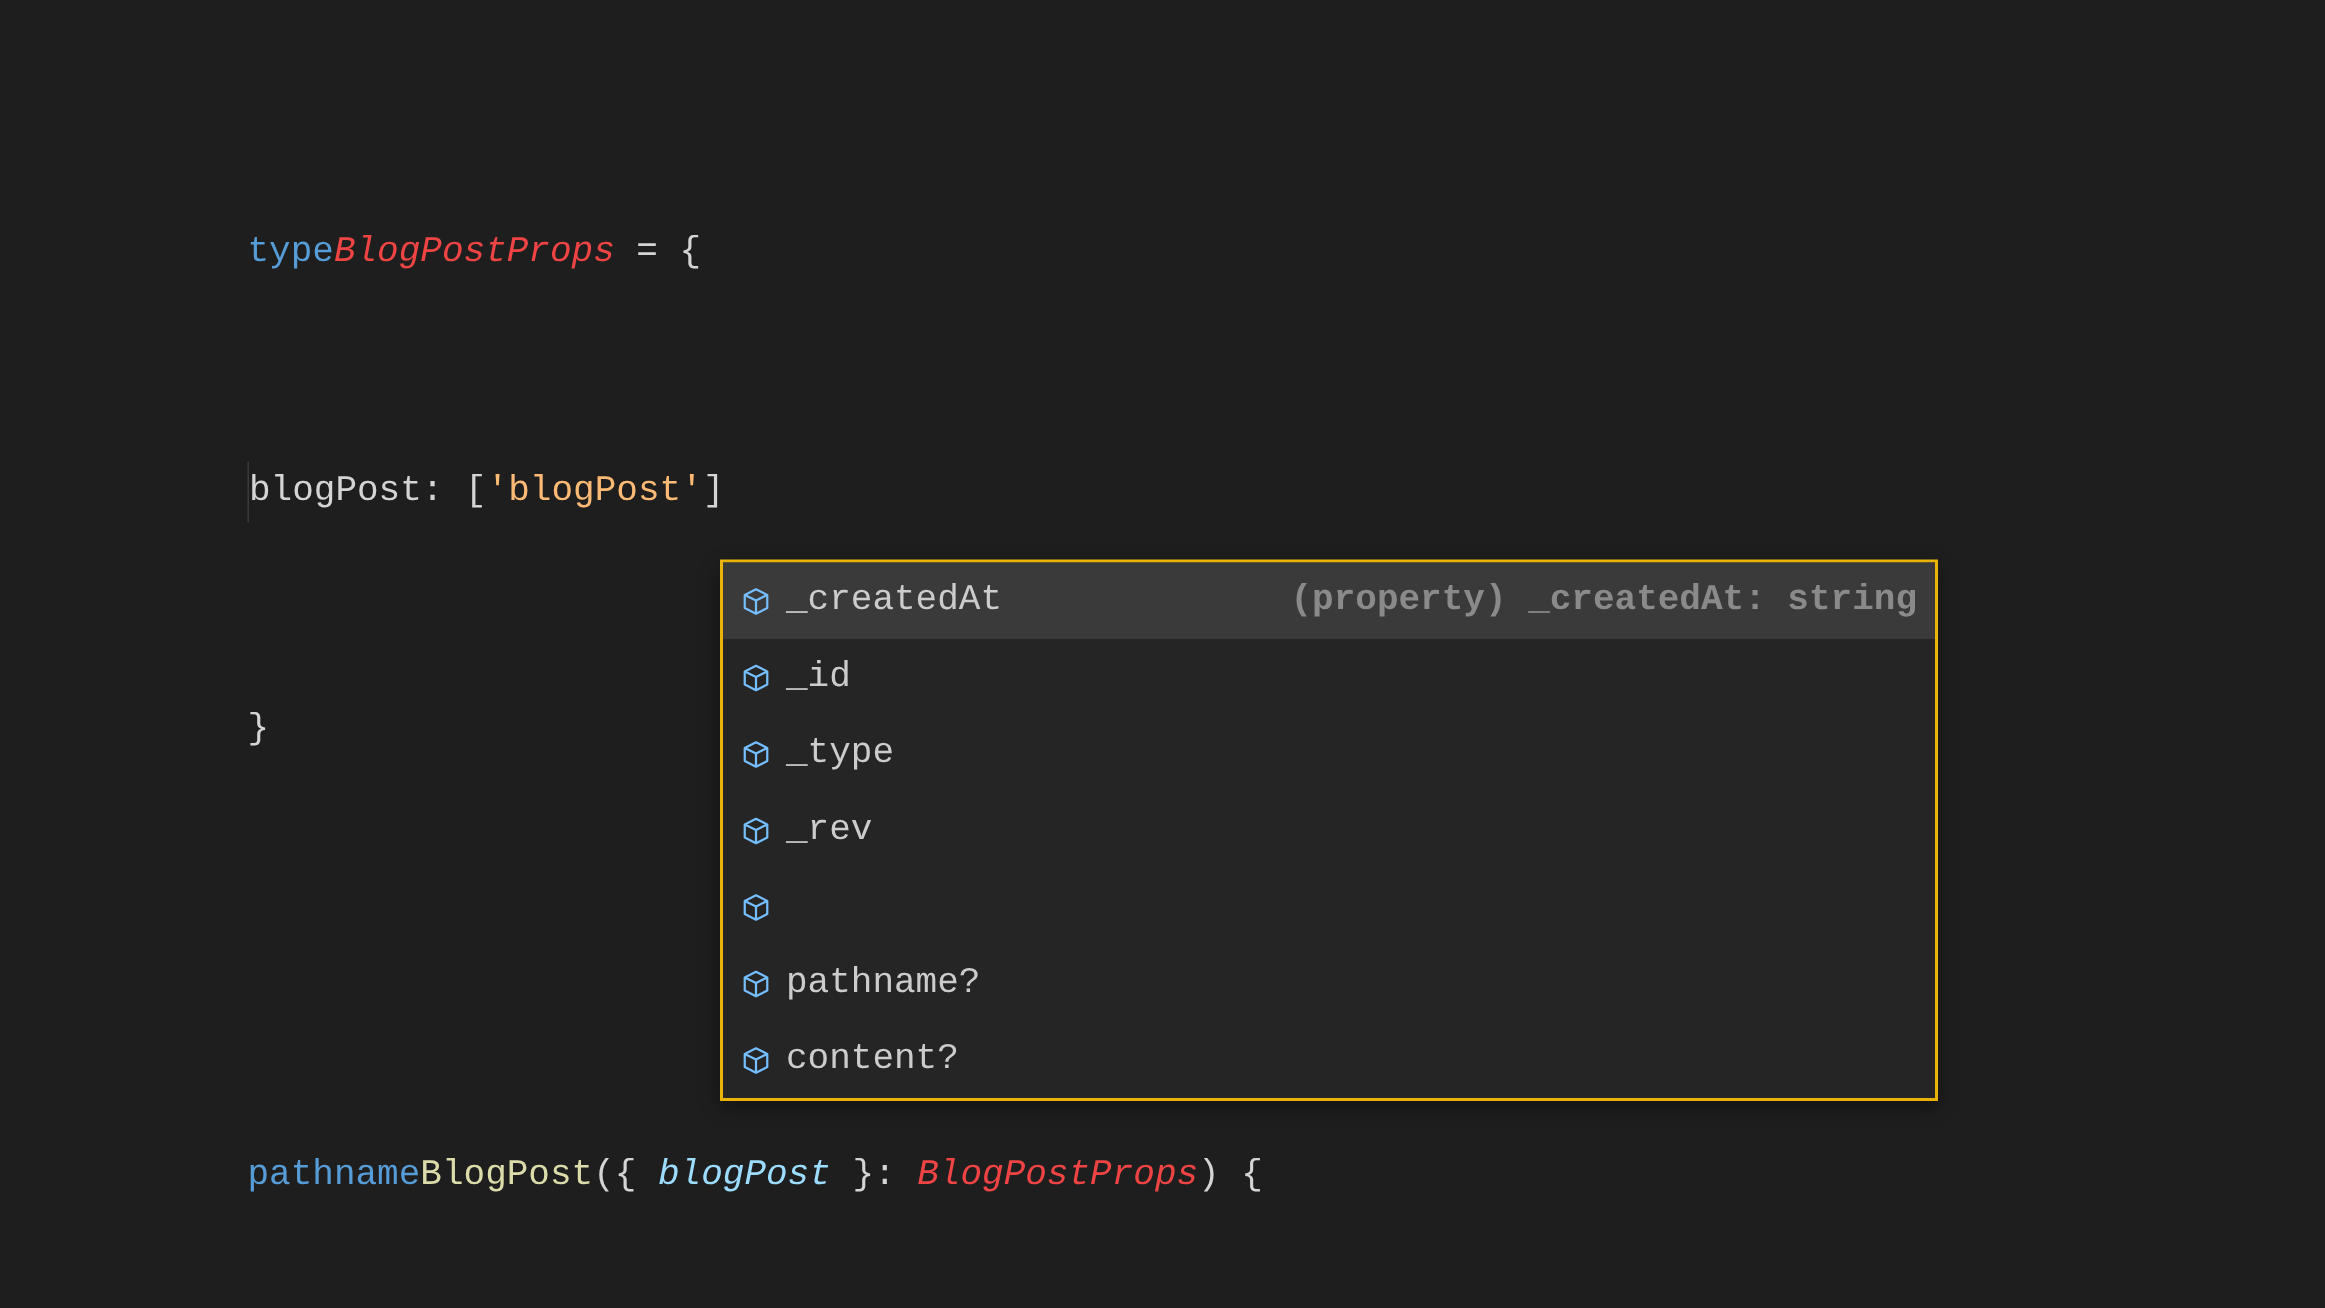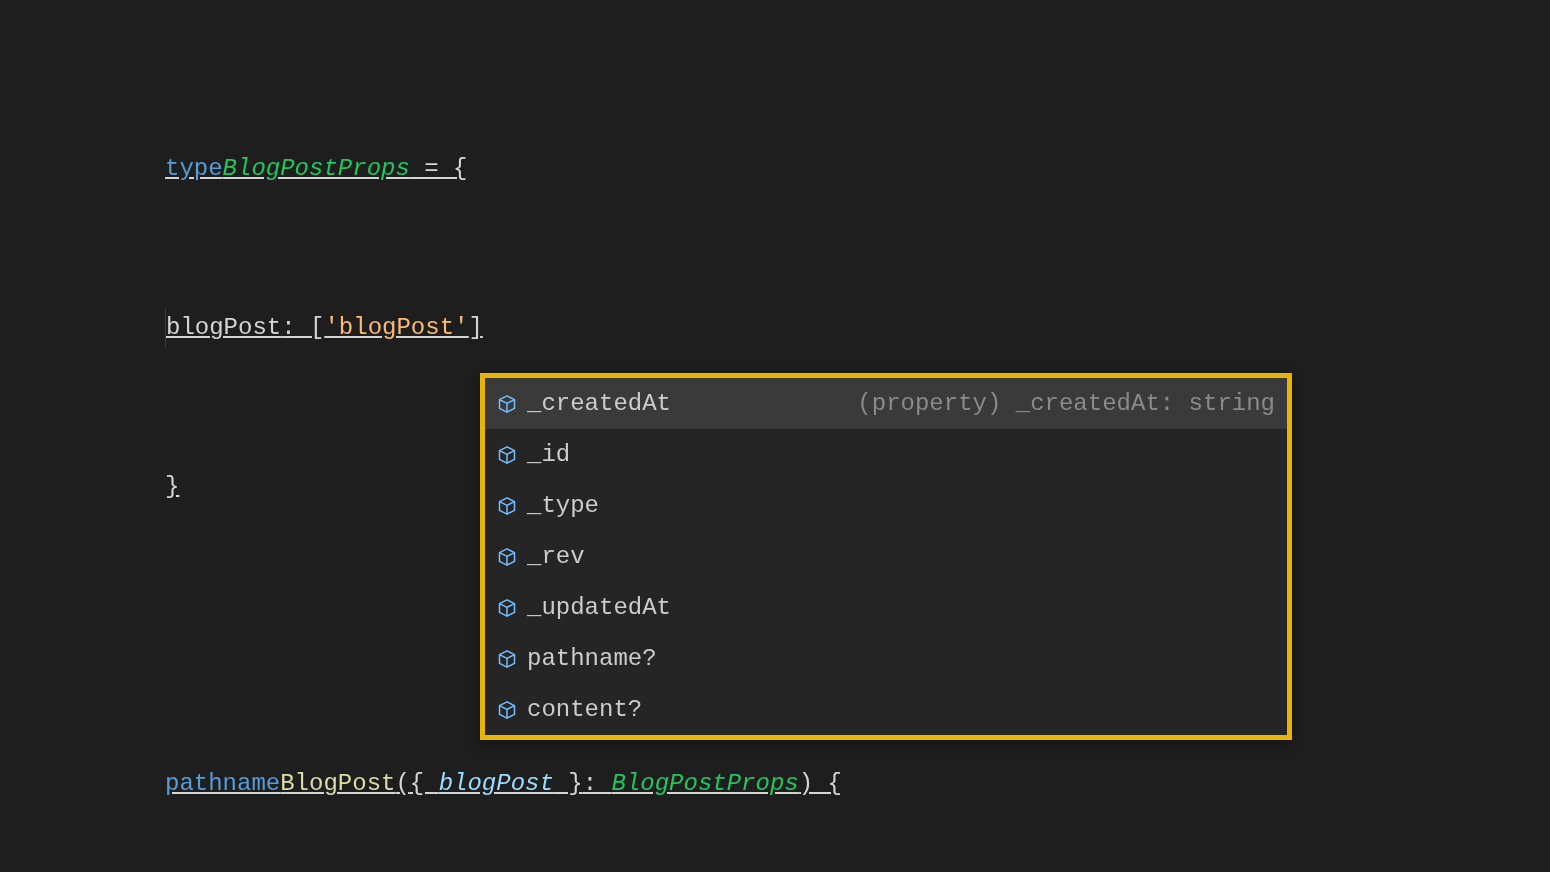--- a/index.html
+++ b/index.html
@@ -12,25 +12,25 @@
     width: 1550px;
     height: 872px;
     overflow: hidden;
     position: relative;
   }
   .editor {
     padding: 30px 0 0 165px;
     white-space: pre;
     position: relative;
   }
-  .line { position: relative; height: 40px; display: flex; align-items: flex-end; text-decoration: underline; }
+  .line { position: relative; height: 40px; display: flex; align-items: flex-end; }
   .spacer { height: 20px; }
 
   .tok-keyword { color: #569cd6; }
-  .tok-type { color: #22c55e; font-style: italic; }
+  .tok-type { color: #ef4444; font-style: italic; }
   .tok-func { color: #dcdcaa; }
   .tok-param { color: #9cdcfe; font-style: italic; }
   .tok-prop { color: #d4d4d4; }
   .tok-string { color: #fdba74; }
   .tok-punct { color: #d4d4d4; }
 
   .indent-guide {
     border-left: 1px solid #3a3a3a;
     display: inline-block;
     width: 0;
@@ -38,21 +38,21 @@
     position: relative;
     vertical-align: top;
   }
 
   .autocomplete {
     position: absolute;
     left: 480px;
     top: 373px;
     width: 812px;
     background: #252526;
-    border: 5px solid #eab308;
+    border: 2px solid #eab308;
     box-shadow: 0 4px 12px rgba(0,0,0,0.4);
     z-index: 10;
   }
   .ac-row {
     display: flex;
     align-items: center;
     height: 51px;
     padding: 0 12px;
     color: #cccccc;
     gap: 10px;
@@ -71,20 +71,21 @@
   .ac-icon svg { width: 20px; height: 20px; }
   .ac-label {
     flex: 0 0 auto;
     font-size: 24px;
   }
   .ac-detail {
     margin-left: auto;
     color: #8a8a8a;
     font-size: 24px;
     font-family: inherit;
+    font-weight: bold;
   }
 </style>
 </head>
 <body>
 
 <div class="editor">
 
   <div class="line"><span class="tok-keyword">type</span> <span class="tok-type">BlogPostProps</span><span class="tok-punct"> = {</span></div>
 
   <div class="line"><span class="indent-guide"></span>  <span class="tok-prop">blogPost</span><span class="tok-punct">: </span><span class="tok-punct">[</span><span class="tok-string">'blogPost'</span><span class="tok-punct">]</span></div>
@@ -158,21 +159,20 @@
       <span class="ac-label">_rev</span>
     </div>
     <div class="ac-row">
       <span class="ac-icon">
         <svg viewBox="0 0 16 16" fill="none" stroke="#75beff" stroke-width="1.2" stroke-linejoin="round">
           <path d="M8 1.5 L14 4.5 L14 11.5 L8 14.5 L2 11.5 L2 4.5 Z"></path>
           <path d="M2 4.5 L8 7.5 L14 4.5"></path>
           <path d="M8 7.5 L8 14.5"></path>
         </svg>
       </span>
-      <span class="ac-label">_updatedAt</span>
     </div>
     <div class="ac-row">
       <span class="ac-icon">
         <svg viewBox="0 0 16 16" fill="none" stroke="#75beff" stroke-width="1.2" stroke-linejoin="round">
           <path d="M8 1.5 L14 4.5 L14 11.5 L8 14.5 L2 11.5 L2 4.5 Z"></path>
           <path d="M2 4.5 L8 7.5 L14 4.5"></path>
           <path d="M8 7.5 L8 14.5"></path>
         </svg>
       </span>
       <span class="ac-label">pathname?</span>

